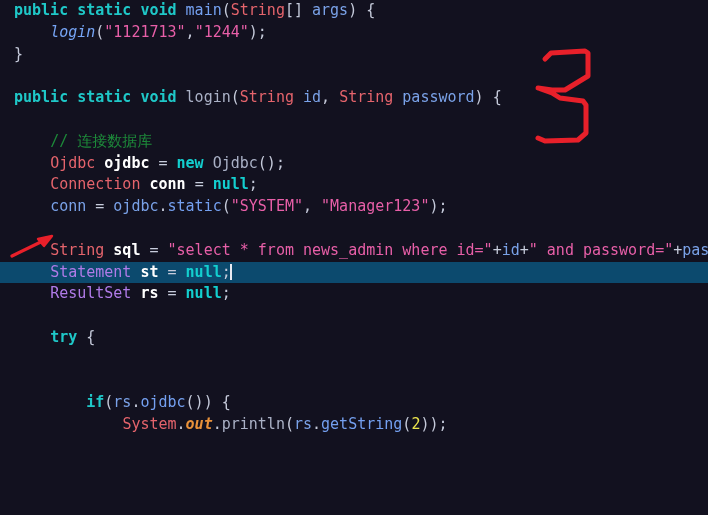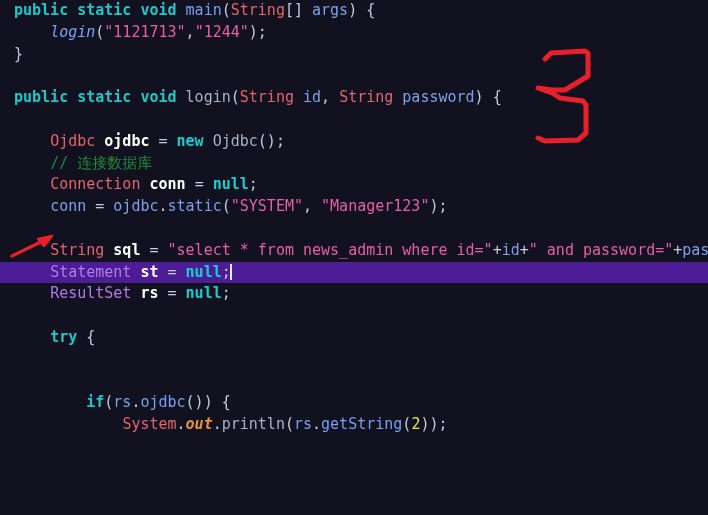--- a/index.html
+++ b/index.html
@@ -27,21 +27,21 @@
   }
   .line {
     position: relative;
     height: 21.8px;
     white-space: pre;
     padding-left: 14px;
     color: #b9c0d4;
     z-index: 2;
   }
   .line.highlight {
-    background: #4c1d95;
+    background: #0c4a6e;
   }
   
   .kw      { color: #1fc8c8; font-weight: bold; }
   .kw2     { color: #13cfcf; font-weight: bold; }
   .type    { color: #e5646c; }
   .type2   { color: #b07be8; }
   .fn      { color: #74a0f0; }
   .fn-it   { color: #77a6f7; font-style: italic; }
   .var     { color: #7aa2e8; }
   .vardecl { color: #ffffff; font-weight: bold; }
@@ -85,23 +85,23 @@
     <div class="line">    <span class="fn-it">login</span><span class="punct">(</span><span class="str">"1121713"</span><span class="punct">,</span><span class="str">"1244"</span><span class="punct">);</span></div>
 
     <div class="line"><span class="punct">}</span></div>
 
     <div class="line"> </div>
 
     <div class="line"><span class="kw">public</span> <span class="kw">static</span> <span class="kw">void</span> <span class="plain">login</span><span class="punct">(</span><span class="type">String</span> <span class="var">id</span><span class="punct">, </span><span class="type">String</span> <span class="var">password</span><span class="punct">) {</span></div>
 
     <div class="line"> </div>
 
+    <div class="line">    <span class="cmt">// 连接数据库</span></div>
+
     <div class="line">    <span class="type">Ojdbc</span> <span class="vardecl">ojdbc</span> <span class="op">=</span> <span class="kw2">new</span> <span class="plain">Ojdbc</span><span class="punct">();</span></div>
-
-    <div class="line">    <span class="cmt">// 连接数据库</span></div>
 
     <div class="line">    <span class="type">Connection</span> <span class="vardecl">conn</span> <span class="op">=</span> <span class="kw2">null</span><span class="punct">;</span></div>
 
     <div class="line">    <span class="var">conn</span> <span class="op">=</span> <span class="var">ojdbc</span><span class="punct">.</span><span class="fn">static</span><span class="punct">(</span><span class="str">"SYSTEM"</span><span class="punct">, </span><span class="str">"Manager123"</span><span class="punct">);</span></div>
 
     <div class="line"> </div>
 
     <div class="line">    <span class="type">String</span> <span class="vardecl">sql</span> <span class="op">=</span> <span class="str">"select * from news_admin where id="</span><span class="op">+</span><span class="var">id</span><span class="op">+</span><span class="str">" and password="</span><span class="op">+</span><span class="var">password</span><span class="punct">;</span></div>
 
     <div class="line highlight">    <span class="type2">Statement</span> <span class="vardecl">st</span> <span class="op">=</span> <span class="kw2">null</span><span class="punct">;</span><span class="cursor"></span></div>

